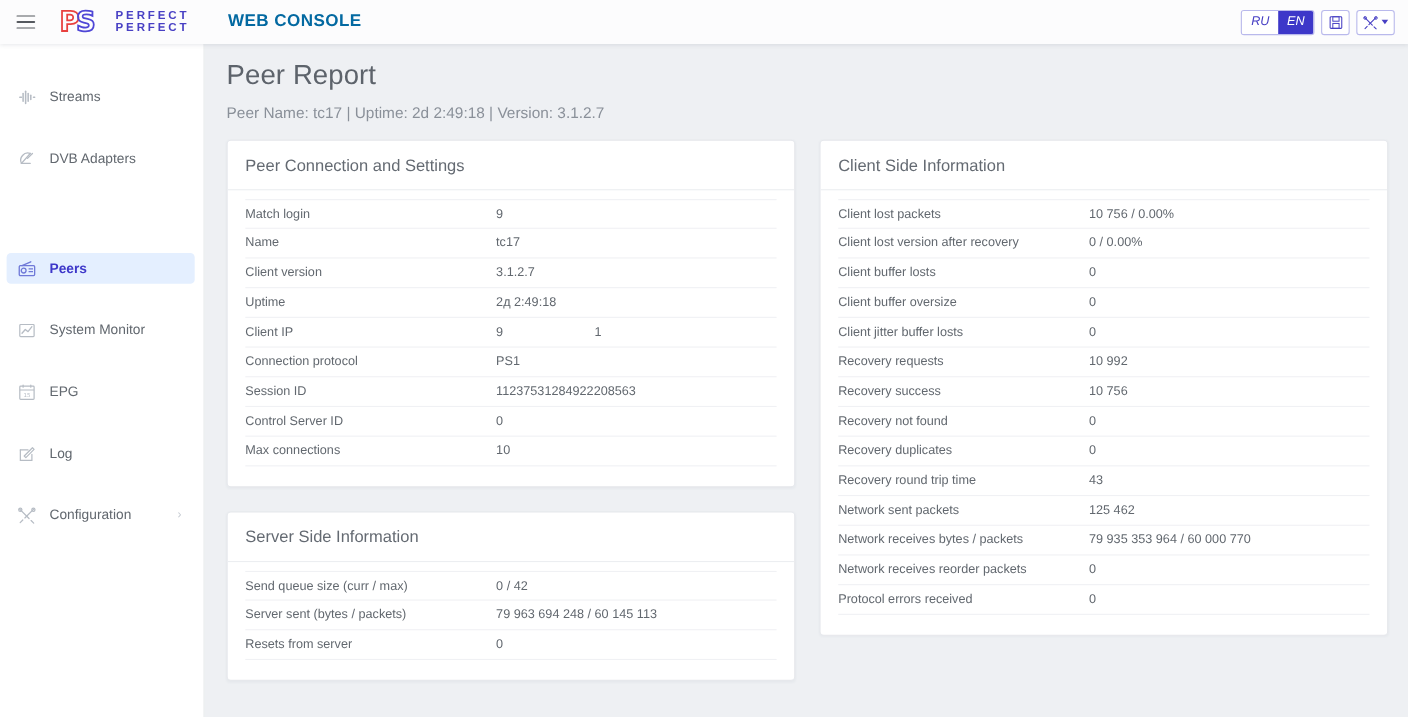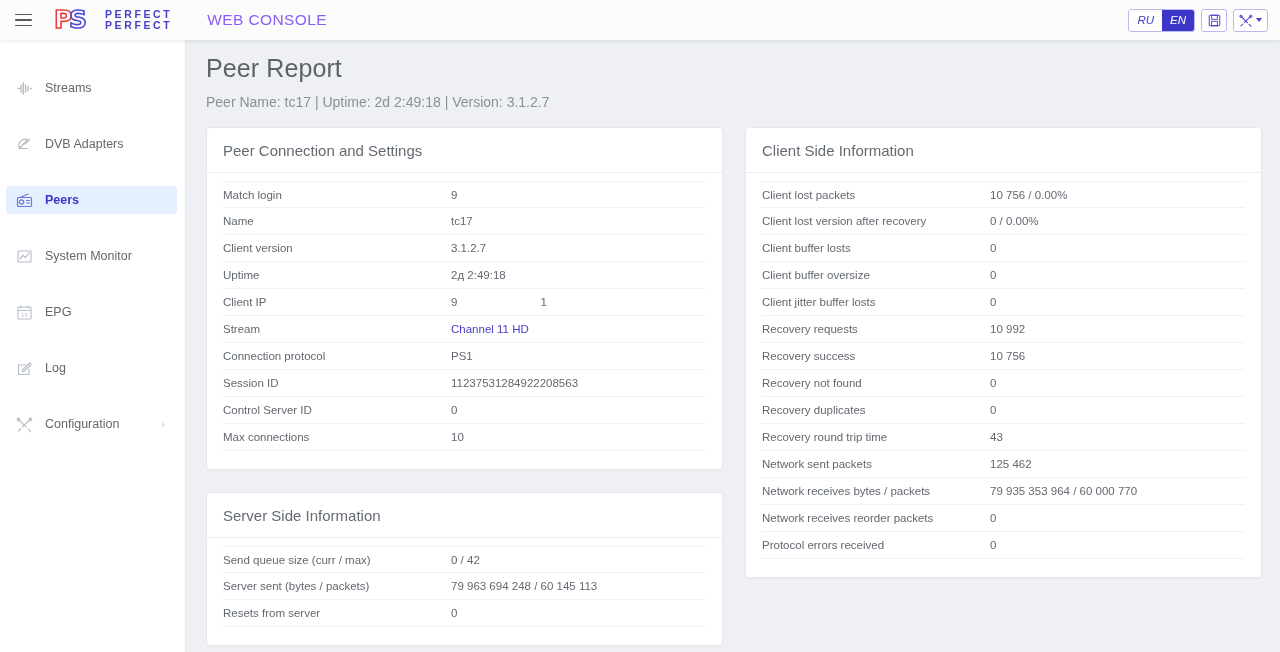--- a/index.html
+++ b/index.html
@@ -47,21 +47,21 @@
   .brand-mark .pl-s { left: 15px; -webkit-text-stroke-color: #4f46d6; }
   .brand-word { line-height: 11px; }
   .brand-word span {
     display: block;
     font-size: 10.5px; font-weight: bold; letter-spacing: 2.6px;
     color: #4840c4;
   }
   .console-title {
     margin-left: 35px;
     font-size: 15.5px; letter-spacing: 0.4px;
-    color: #8b5cf6; font-weight: 400;
+    color: #0369a1; font-weight: 700;
   }
   .topbar-right {
     margin-left: auto; display: flex; align-items: center;
     gap: 6px; padding-right: 12px; font-style: italic;
   }
   .lang-switch { display: flex; border: 1px solid #b9b9ec; border-radius: 3px; overflow: hidden; }
   .lang-switch div {
     font-size: 11.5px; padding: 4px 8px; min-width: 26px; text-align: center;
     color: #4840c4; background: #fff; cursor: pointer; line-height: 13px;
   }
@@ -85,21 +85,21 @@
     border-right: 1px solid #e7e9ec;
     z-index: 20;
   }
   .nav-item {
     display: flex; align-items: center; gap: 12px;
     height: 28px; margin: 0 8px 0 6px; padding-left: 10px;
     border-radius: 4px; cursor: pointer;
     font-size: 12.5px; color: #62686f; position: relative;
   }
   .nav-spacer { height: 28px; }
-  .nav-item.active { background: #e4efff; color: #3d37c9; font-weight: bold; }
+  .nav-item.active { background: #e4efff; color: #3d37c9; font-weight: bold; margin-top: 44px; }
   .nav-item .ic { width: 17px; height: 17px; flex: 0 0 17px; color: #b6bcc4; }
   .nav-item.active .ic { color: #6f79d8; }
   .nav-item .chev {
     position: absolute; right: 12px; color: #c6cbd2; font-size: 11px; line-height: 11px;
   }
 
   
   .main {
     position: absolute; top: 40px; left: 186px;
     width: 1100px; height: 612px;
@@ -328,24 +328,20 @@
           </div>
           <div class="row">
             <div class="k">Uptime</div>
             <div class="v">2д 2:49:18</div>
           </div>
           <div class="row">
             <div class="k">Client IP</div>
             <div class="v"><span>9</span><span class="gap"></span><span>1</span></div>
           </div>
           <div class="row">
-            <div class="k">Stream</div>
-            <div class="v link">Channel 11 HD</div>
-          </div>
-          <div class="row">
             <div class="k">Connection protocol</div>
             <div class="v">PS1</div>
           </div>
           <div class="row">
             <div class="k">Session ID</div>
             <div class="v">11237531284922208563</div>
           </div>
           <div class="row">
             <div class="k">Control Server ID</div>
             <div class="v">0</div>

